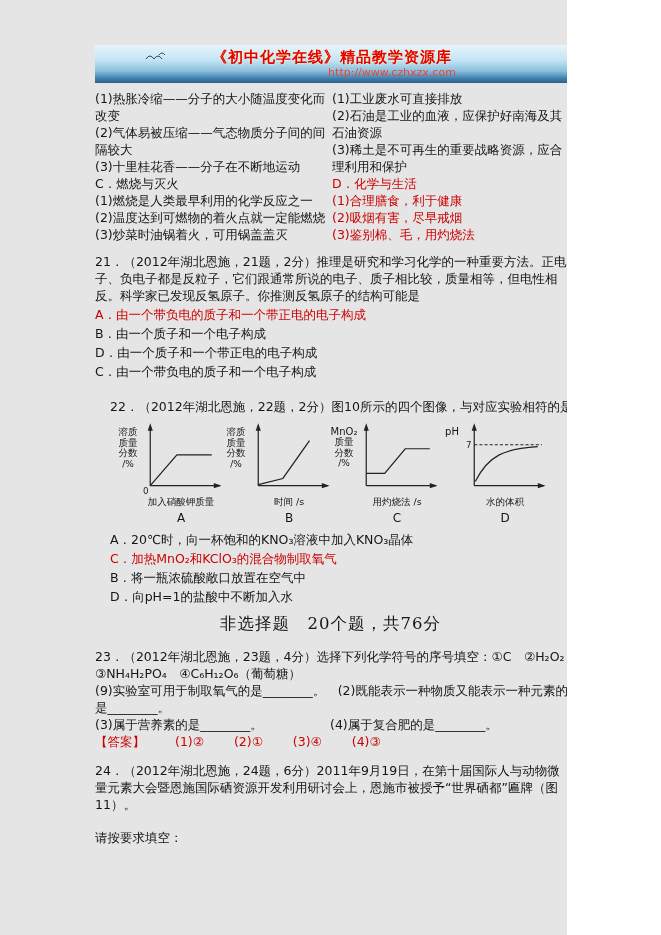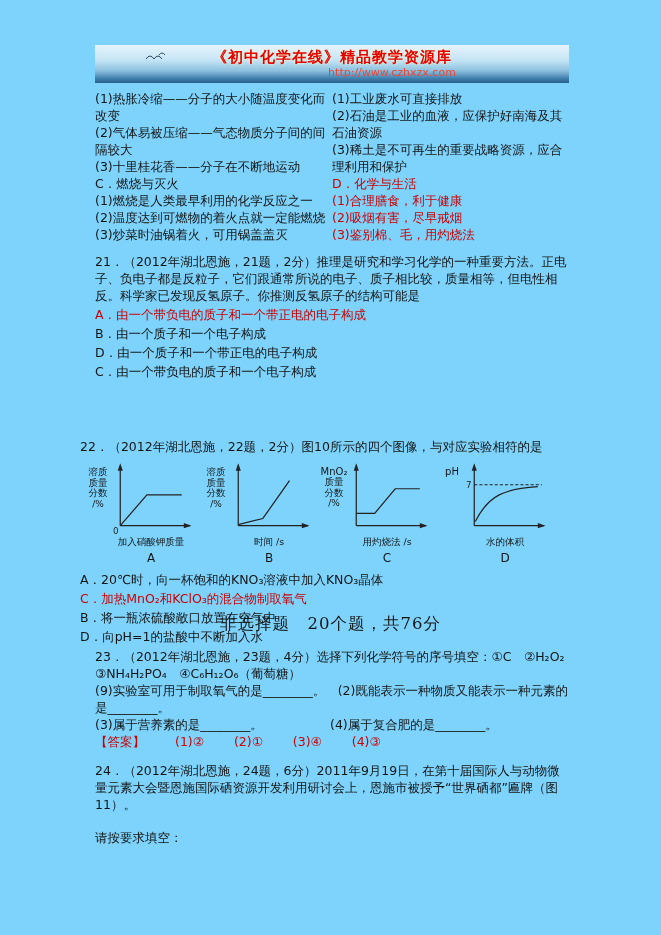--- a/index.html
+++ b/index.html
@@ -1,17 +1,17 @@
 <!DOCTYPE html>
 <html><head>
 <meta charset="utf-8">
 <style>
   html,body{margin:0;padding:0;background:#ffffff;}
   .page{
-    position:relative;width:661px;height:935px;background:#7dd3fc;overflow:hidden;
+    position:relative;width:567px;height:935px;background:#e5e5e5;overflow:hidden;
     font-family:"DejaVu Sans",sans-serif;font-size:12.5px;color:#151515;
   }
   p{margin:0;}
   .line{line-height:17px;}
   .red{color:#cc0000;}
   .break{word-break:break-all;}
 
   
   .banner{
     position:absolute;left:95px;top:45px;width:474px;height:38px;
@@ -28,27 +28,27 @@
   }
   .banner-deco{position:absolute;left:48px;top:5px;}
 
   
   .twocol{position:absolute;left:95px;top:90px;width:477px;display:flex;}
   .col-left{width:237px;}
   .col-right{width:240px;}
 
   
   .q21{position:absolute;left:95px;top:253px;width:477px;}
-  .q22{position:absolute;left:80px;top:398px;width:477px;margin-top:40px;}
+  .q22{position:absolute;left:110px;top:398px;width:477px;}
   .q23{position:absolute;left:95px;top:648px;width:477px;}
   .q24{position:absolute;left:95px;top:762px;width:477px;}
   .option{margin-top:2px;}
 
   
-  .graphs{display:flex;gap:10px;margin:7px 0 6px 6px;}
+  .graphs{display:flex;margin:7px 0 6px 6px;}
   .gcell{width:108px;}
   .gplot{display:flex;height:74px;}
   .ylab{width:24px;display:flex;flex-direction:column;align-items:center;padding-top:5px;box-sizing:border-box;}
   .ytop{font-size:10px;line-height:10px;text-align:center;white-space:nowrap;}
   .yvert{display:block;width:22px;font-size:9.5px;line-height:10.5px;text-align:center;word-break:break-all;}
   .yunit{font-size:9px;line-height:11px;text-align:center;}
   .gsvg{width:82px;height:74px;}
   .gsvg line,.gsvg path{stroke:#222;stroke-width:1.2;fill:none;}
   .gsvg .dash{stroke-dasharray:3,2;stroke-width:1;}
   .gsvg polygon{fill:#222;stroke:none;}

